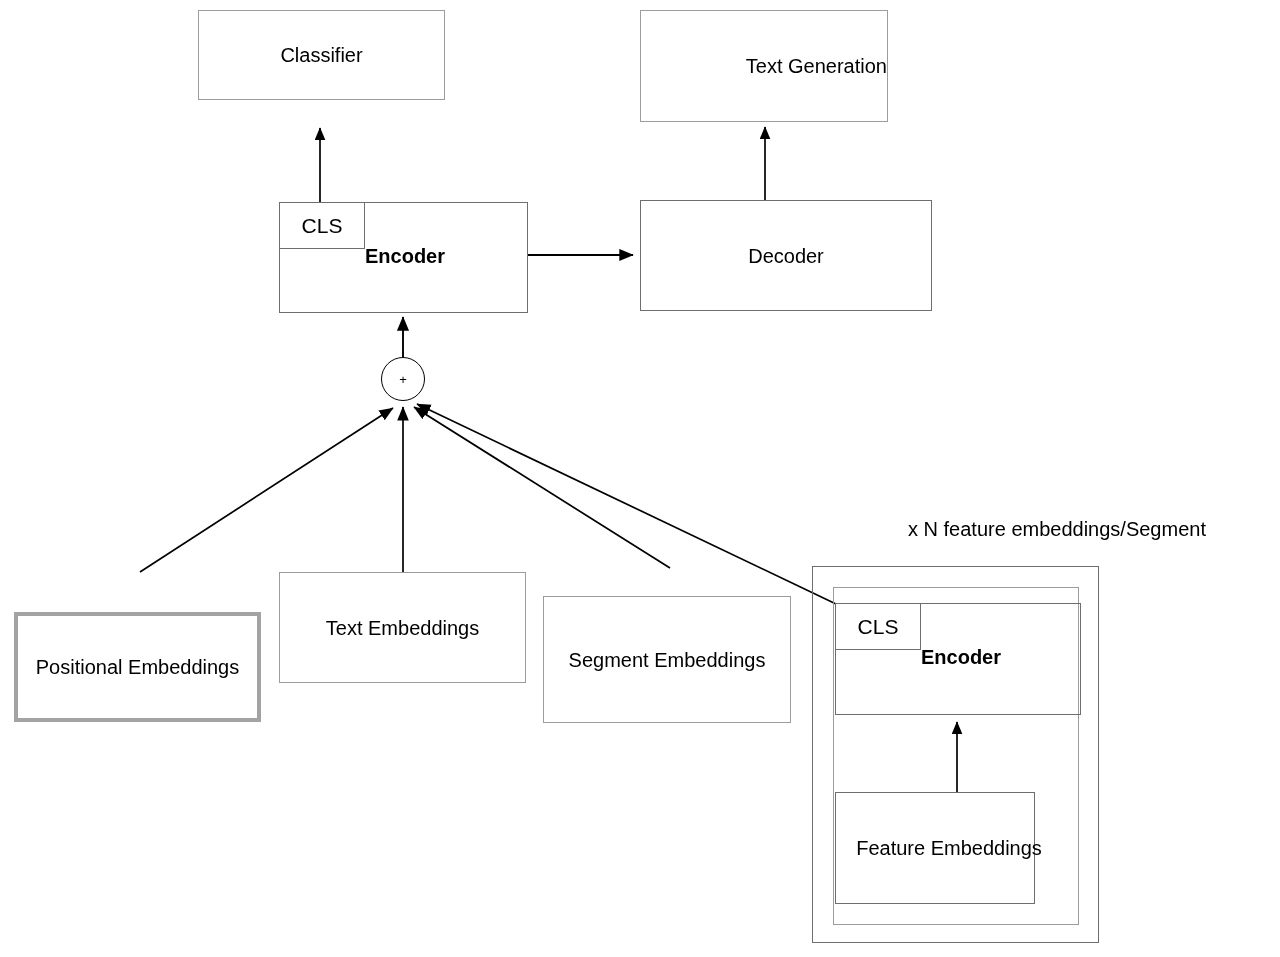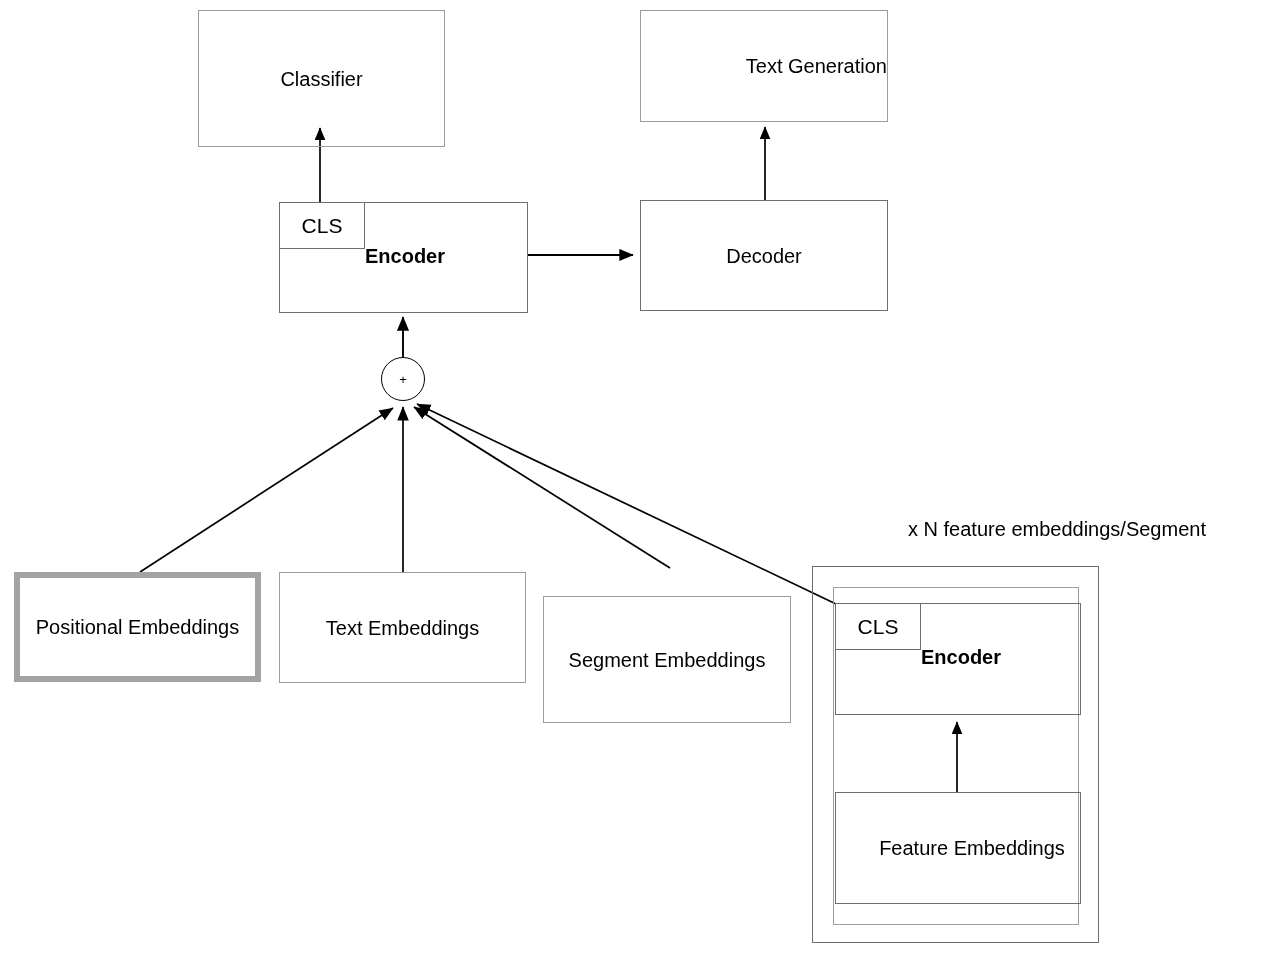--- a/index.html
+++ b/index.html
@@ -23,21 +23,21 @@
     height: 957px;
   }
   .node-box {
     position: absolute;
     box-sizing: border-box;
     background: transparent;
     display: flex;
     align-items: center;
     justify-content: center;
   }
-  .bx-dark { border: 6px solid #a3a3a3; }
+  .bx-dark { border: 4px solid #a3a3a3; margin-top: 40px; }
   .bx-grey { border: 1px solid #9c9c9c; }
   .bx-mid  { border: 1px solid #6e6e6e; }
   .label {
     font-size: 20px;
     color: #000000;
     line-height: 1.1;
     white-space: nowrap;
   }
   .label-sm { font-size: 21px; }
   .plus-circle {
@@ -112,36 +112,36 @@
 
     <g>
       <line x1="836" y1="604" x2="417" y2="404" stroke="#000000" stroke-width="1.7" marker-end="url(#arrowheadthin)"></line>
     </g>
 
     <g>
       <line x1="957" y1="792" x2="957" y2="722" stroke="#000000" stroke-width="1.7" marker-end="url(#arrowhead)"></line>
     </g>
   </svg>
 
-  <div class="node-box bx-grey" style="left:198px; top:10px; width:247px; height:137px;">
+  <div class="node-box bx-grey" style="left:198px; top:10px; width:247px; height:90px;">
     <span class="label">Classifier</span>
   </div>
 
   <div class="node-box bx-grey" style="left:640px; top:10px; width:248px; height:112px;justify-content:flex-end;">
     <span class="label">Text Generation</span>
   </div>
 
   <div class="node-box bx-mid" style="left:279px; top:202px; width:249px; height:111px; display:block;">
     <div class="node-box bx-mid" style="left:-1px; top:-1px; width:86px; height:47px;">
       <span class="label label-sm">CLS</span>
     </div>
     <span class="label lbl-left-top" style="left:85px; top:42px;">Encoder</span>
   </div>
 
-  <div class="node-box bx-mid" style="left:640px; top:200px; width:248px; height:111px;">
+  <div class="node-box bx-mid" style="left:640px; top:200px; width:292px; height:111px;">
     <span class="label">Decoder</span>
   </div>
 
   <div class="plus-circle" style="left:381px; top:357px; width:44px; height:44px;">
     <span class="plus-sign">+</span>
   </div>
 
   <div class="node-box bx-dark" style="left:14px; top:572px; width:247px; height:110px;">
     <span class="label">Positional Embeddings</span>
   </div>
@@ -160,20 +160,20 @@
 
     <div class="node-box bx-grey" style="left:20px; top:20px; width:246px; height:338px; display:block;">
 
       <div class="node-box bx-mid" style="left:1px; top:15px; width:246px; height:112px; display:block;">
         <div class="node-box bx-mid" style="left:-1px; top:-1px; width:86px; height:47px;">
           <span class="label label-sm">CLS</span>
         </div>
         <span class="label lbl-left-top" style="left:85px; top:42px;">Encoder</span>
       </div>
 
-      <div class="node-box bx-mid" style="left:1px; top:204px; width:246px; height:112px;padding-left:28px;">
+      <div class="node-box bx-mid" style="left:1px; top:204px; width:200px; height:112px;padding-left:28px;">
         <span class="label">Feature Embeddings</span>
       </div>
 
     </div>
   </div>
 
 </div>
 
 </body></html>

